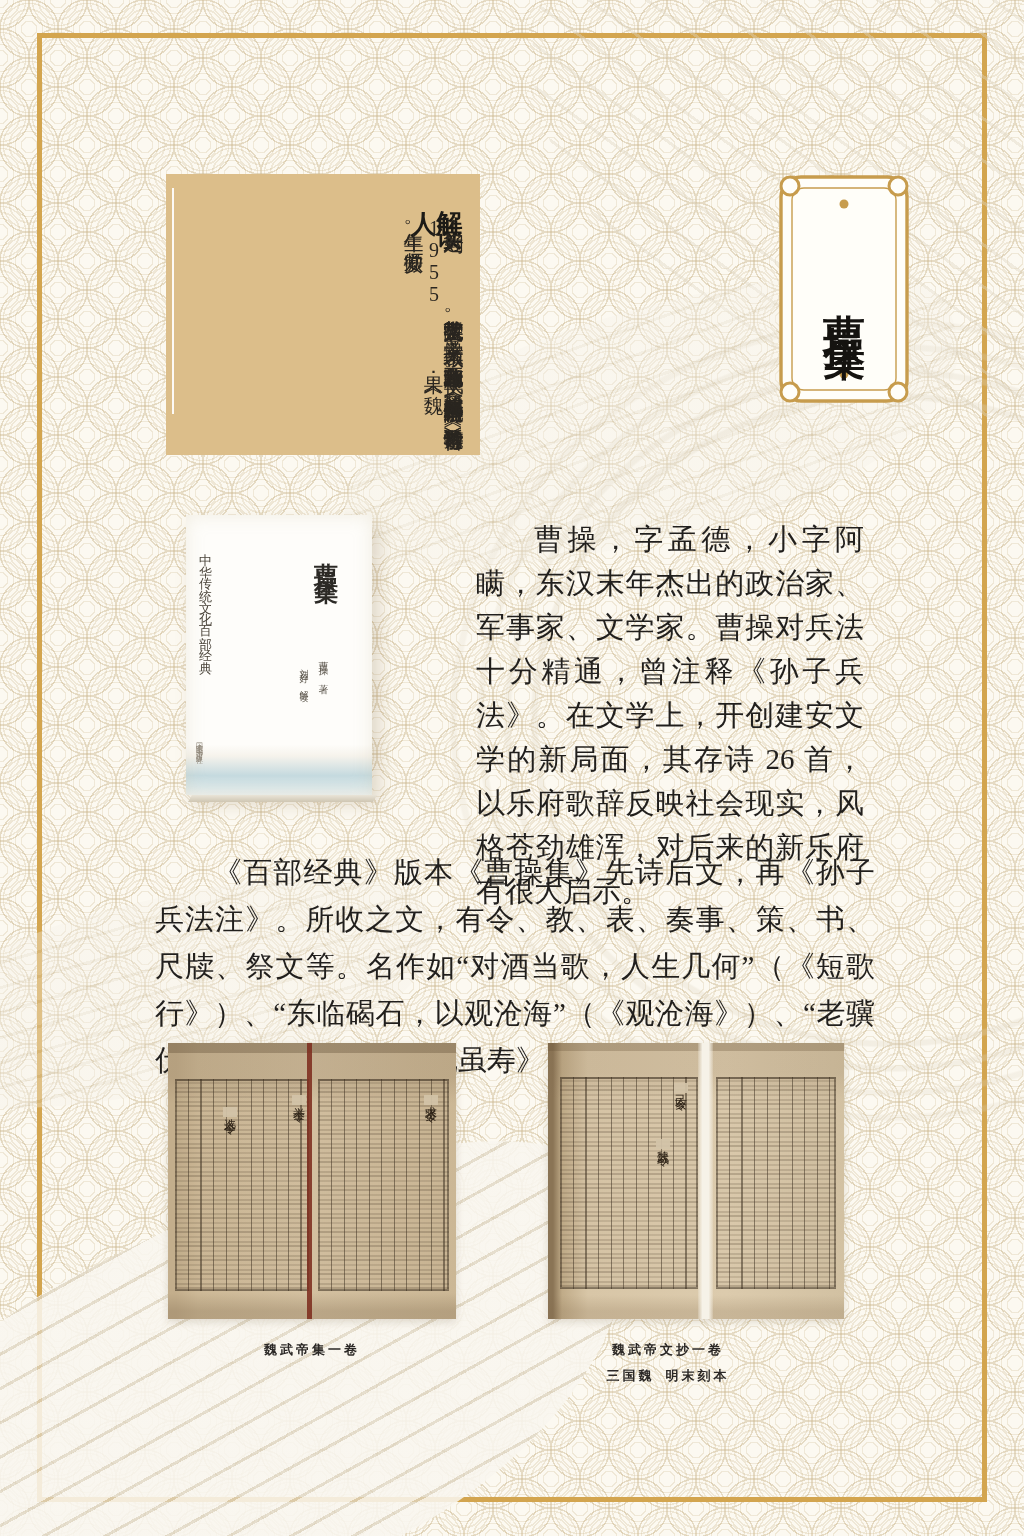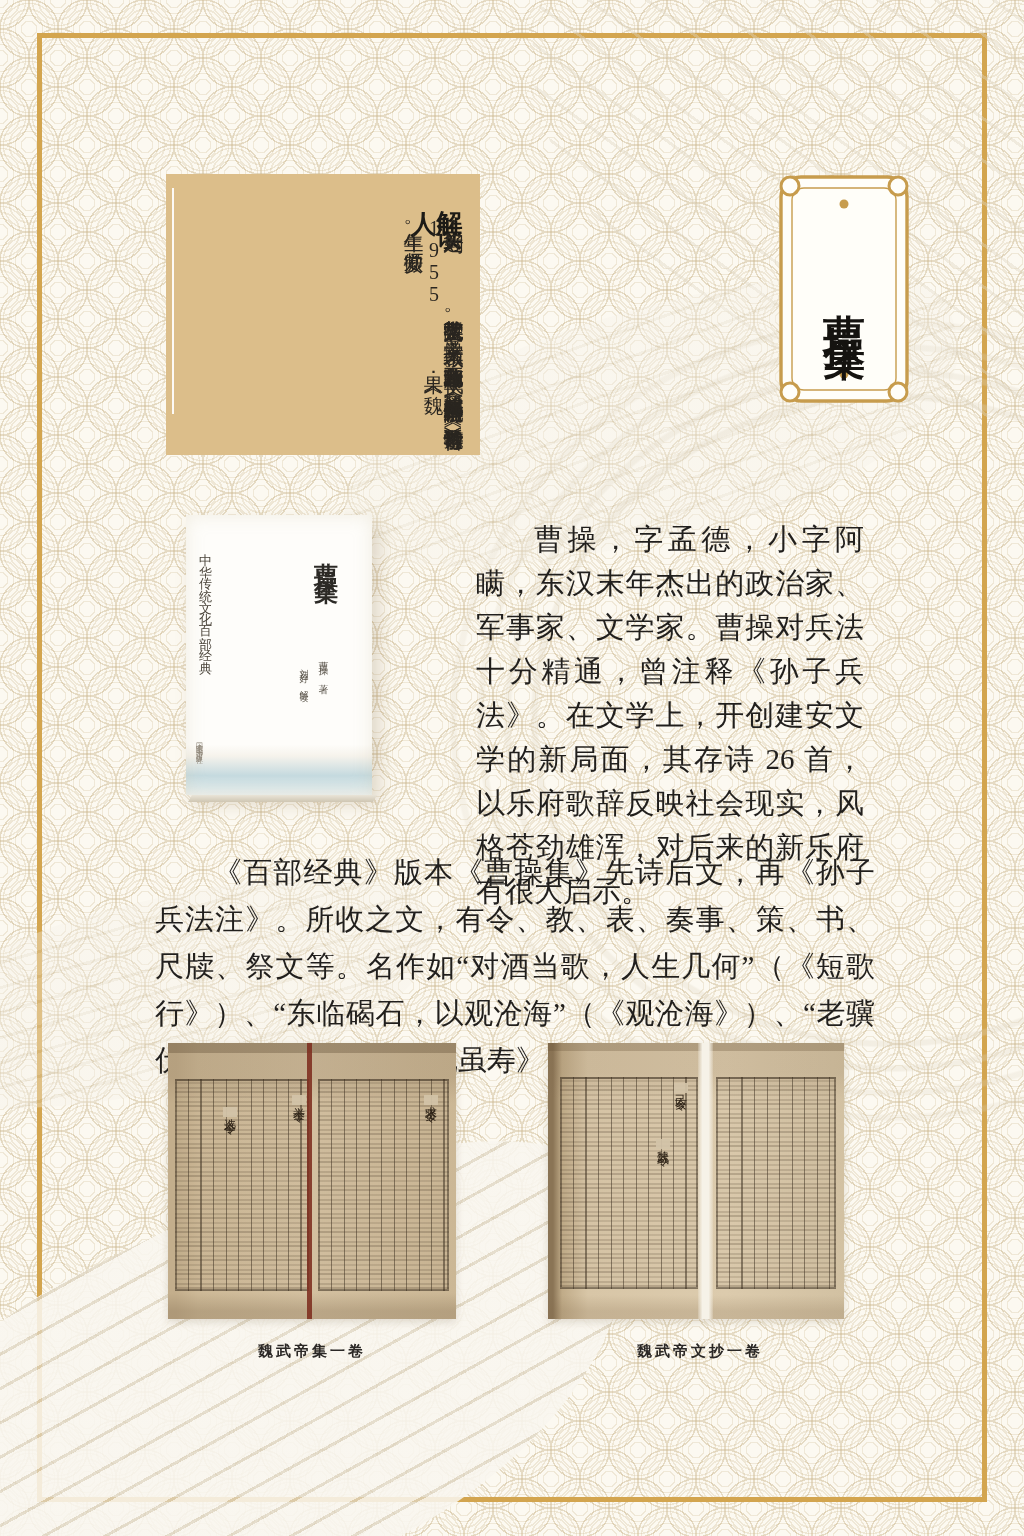--- a/index.html
+++ b/index.html
@@ -96,24 +96,24 @@
   .photo-text{position:absolute;border:2px solid rgba(52,40,26,.45);
     background:
       repeating-linear-gradient(0deg, rgba(74,58,40,.26) 0 2px, rgba(74,58,40,.04) 2px 4px, rgba(74,58,40,.20) 4px 6px, rgba(74,58,40,.02) 6px 9px, rgba(74,58,40,.16) 9px 11px, rgba(74,58,40,.03) 11px 14px),
       repeating-linear-gradient(90deg, transparent 0 11px, rgba(52,40,26,.5) 11px 12.5px);}
   .redline{position:absolute;left:139px;top:0;bottom:0;width:5px;background:#7D2E1F;opacity:.88;}
   .gutter{position:absolute;left:150px;top:0;bottom:0;width:15px;background:linear-gradient(90deg,rgba(246,242,232,.2),#F6F2E8 30%,#F6F2E8 70%,rgba(246,242,232,.2));}
   .photo-label{position:absolute;writing-mode:vertical-rl;text-orientation:upright;
     font-size:12px;letter-spacing:2px;color:#2F2418;background:rgba(210,195,168,.92);padding:2px 1px;line-height:1;}
 
   
-  .caption{position:absolute;top:1338px;text-align:center;color:#2b2826;font-size:15px;
-    letter-spacing:3px;line-height:26px;font-weight:600;}
+  .caption{position:absolute;top:1338px;text-align:center;color:#2b2826;font-size:13px;
+    letter-spacing:3px;line-height:26px;font-weight:600;font-family:Liberation Mono, monospace;}
   .cap-l{left:168px;width:288px;}
-  .cap-r{left:552px;width:296px;text-align:center;}
+  .cap-r{left:520px;width:296px;text-align:center;}
 </style>
 </head>
 <body>
 
 <div class="page">
   <div class="frame"></div>
 
   <div class="wave wave-a"></div>
   <div class="wave wave-d"></div>
   <div class="wave wave-b"></div>
@@ -177,16 +177,17 @@
       <div class="gutter"></div>
       <div class="photo-label" style="left:126px;top:40px;">己亥令</div>
       <div class="photo-label" style="left:108px;top:96px;">魏武令</div>
     </div>
 
     <div class="caption cap-l">
       <div>魏武帝集一卷</div>
     </div>
     <div class="caption cap-r">
       <div>魏武帝文抄一卷</div>
+      <div>三国魏 明末刻本</div>
     </div>
 
   </div>
 </div>
 
 </body></html>

